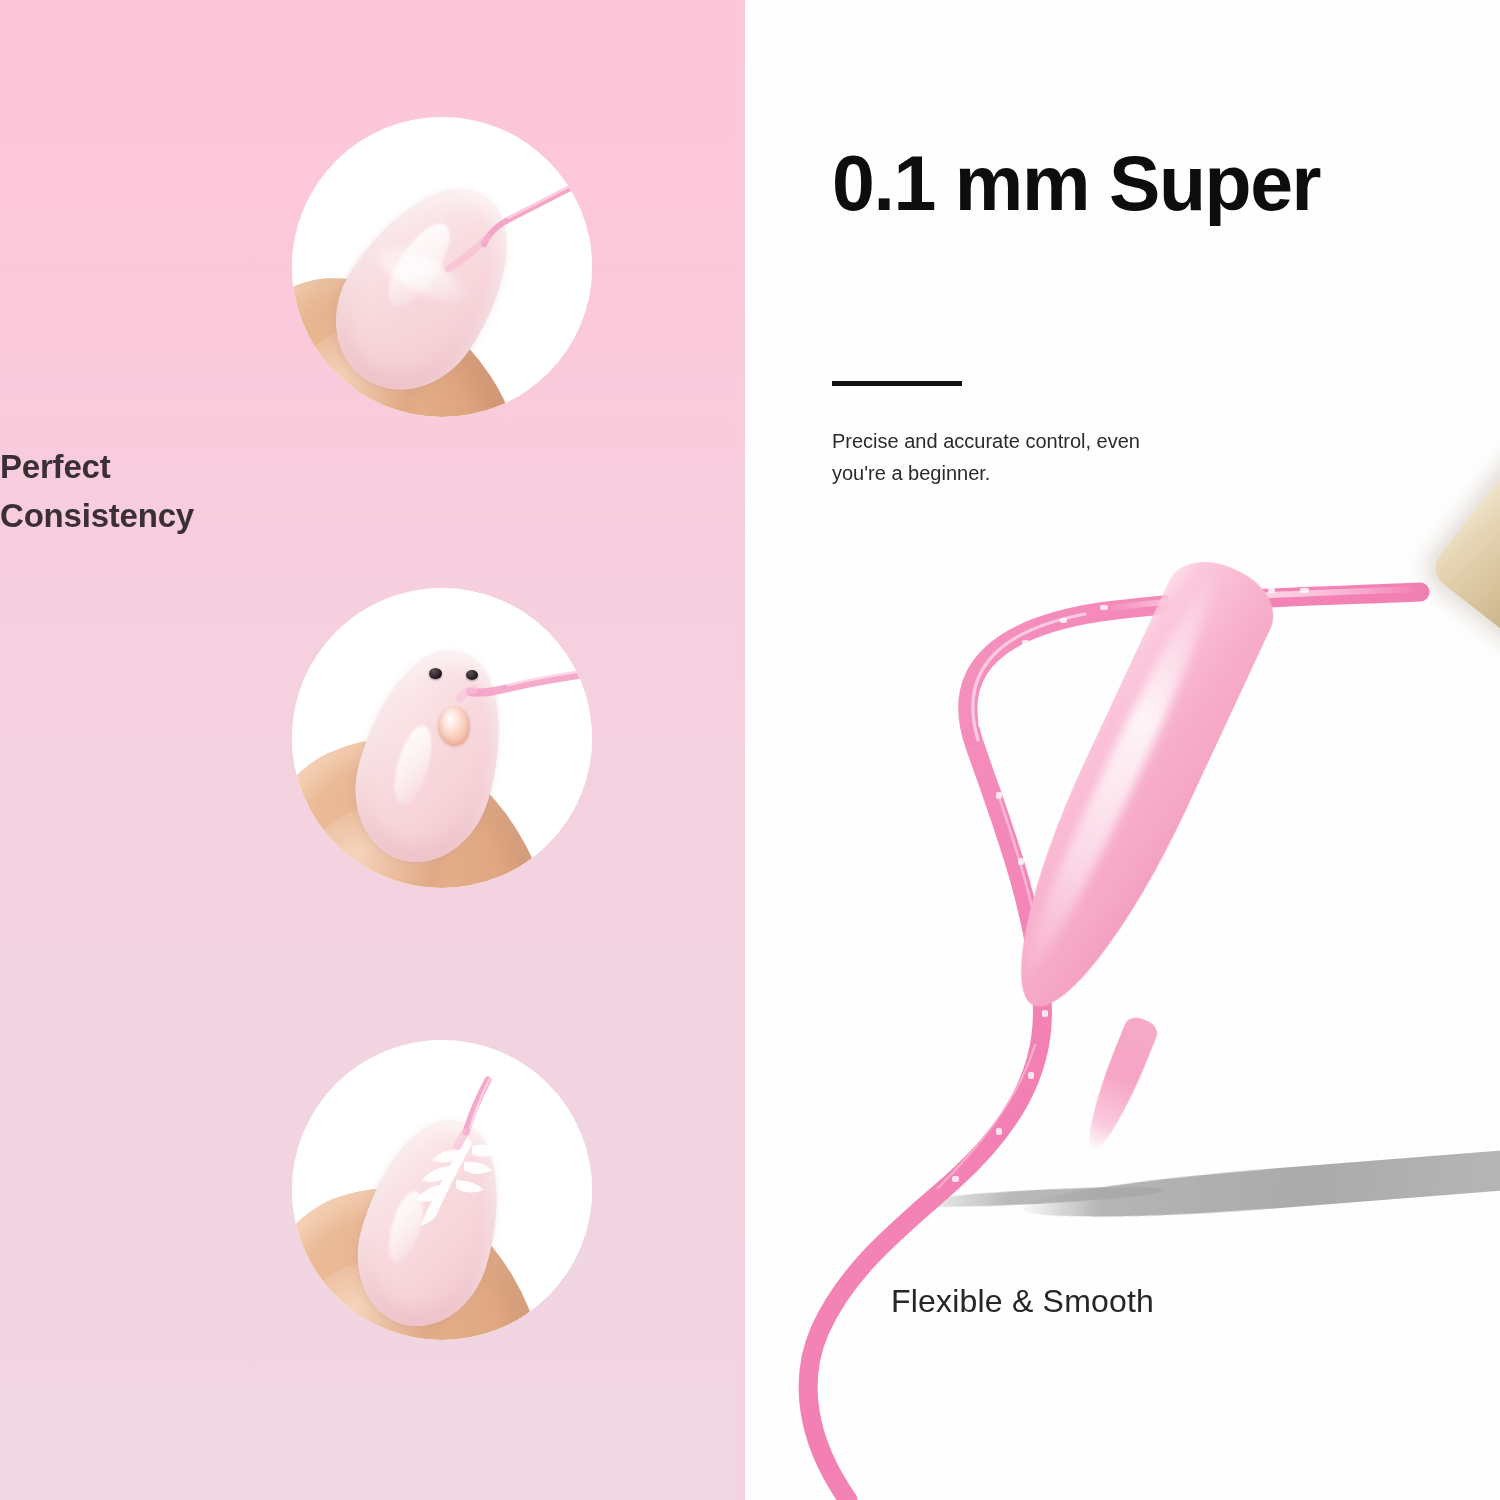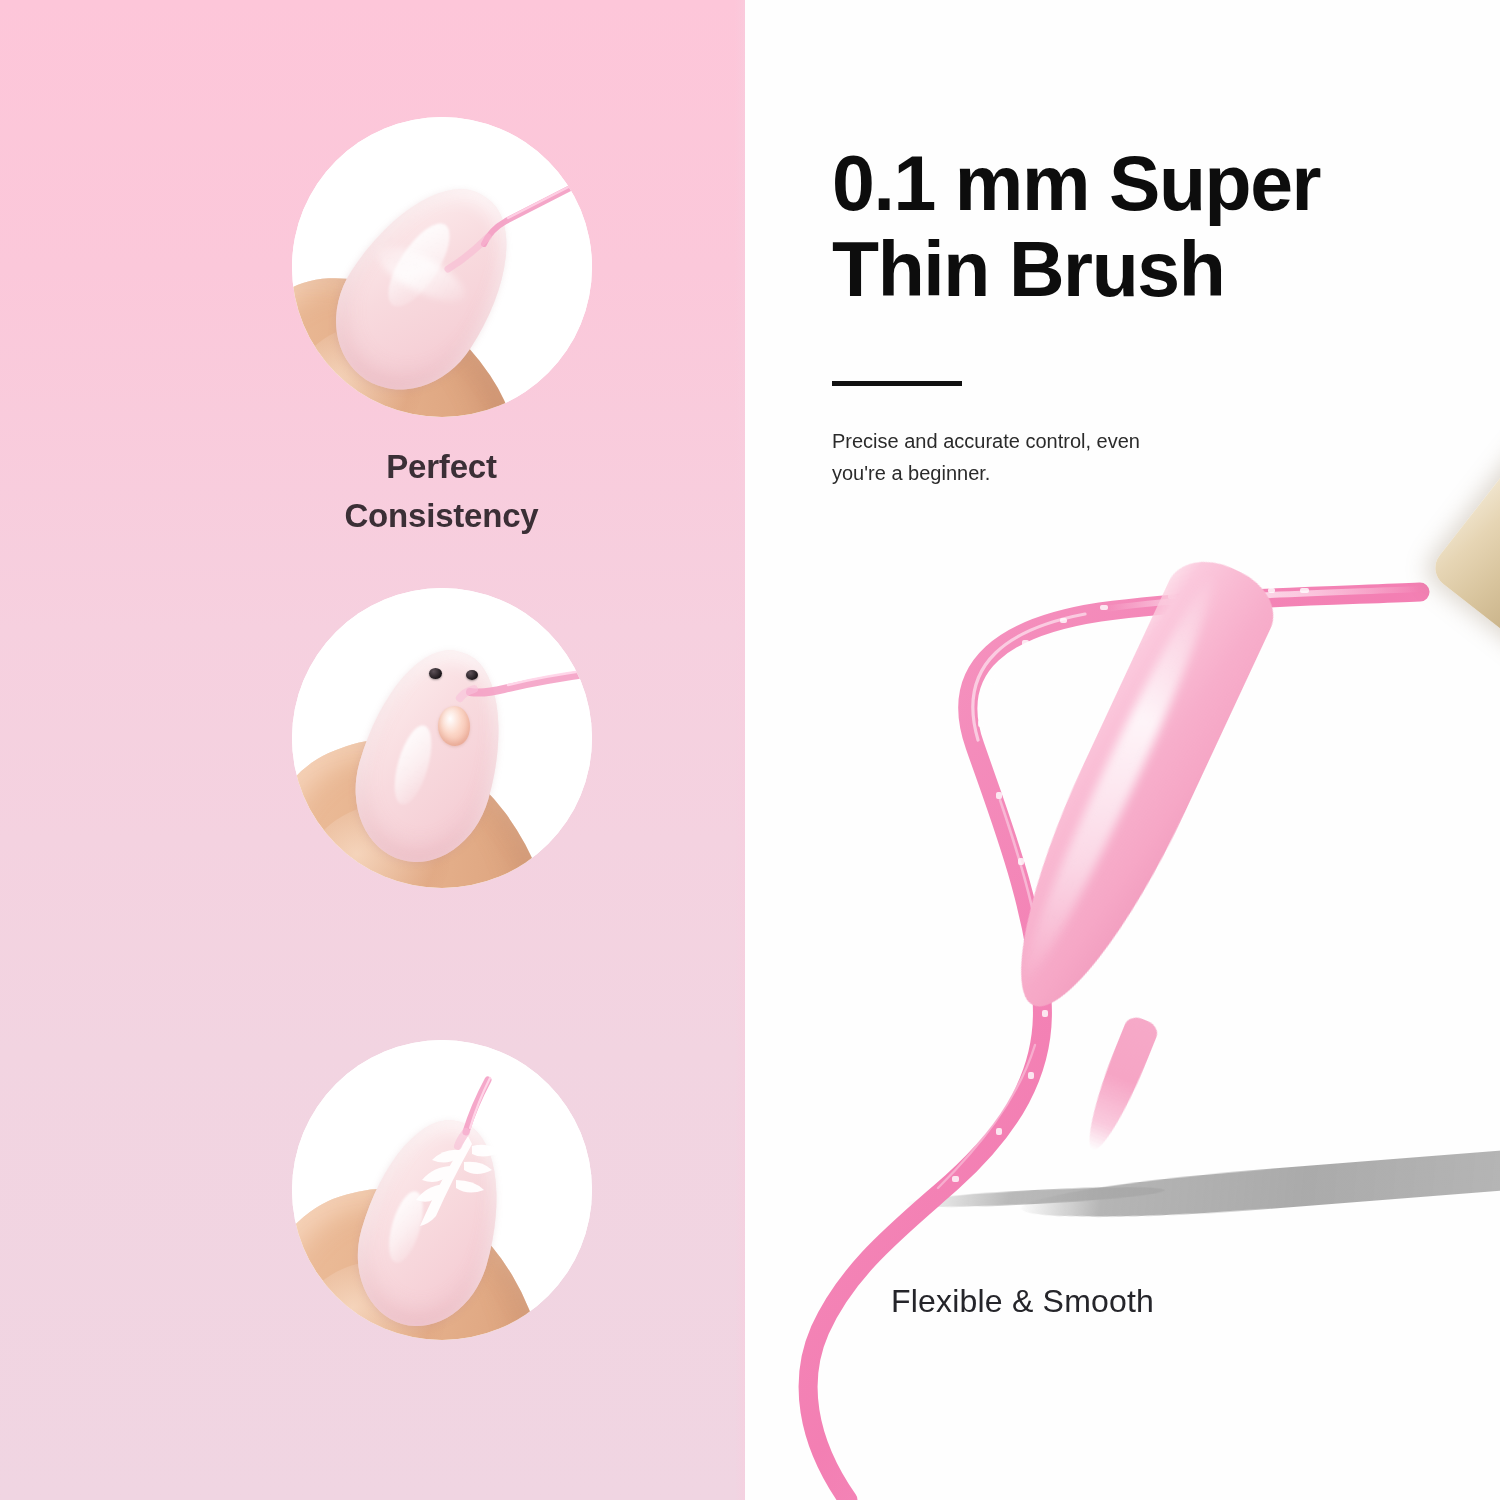--- a/index.html
+++ b/index.html
@@ -24,21 +24,20 @@
   }
   .left-panel::after{
     content:"";
     position:absolute; right:0; top:0; width:10px; height:100%;
     background:linear-gradient(to right, rgba(244,200,218,0), rgba(248,206,223,.55));
   }
 
   .feature {
     position:absolute;
     left:0; width:883px;
-    text-align:center;
   }
   .circle-wrap {
     width:300px; height:300px;
     margin:0 auto;
     border-radius:50%;
     overflow:hidden;
     position:relative;
     background:#ffffff;
   }
   .feature-label {
@@ -250,21 +249,21 @@
             <path d="M174 92 Q 168 100 166 106" stroke="#f8bdd7" stroke-width="8" fill="none" stroke-linecap="round" opacity="0.55"></path>
           </svg>
         </div>
       </div>
     </div>
   </div>
 
   <div class="right-panel">
 
     <div class="headline">
-      <span>0.1 mm Super</span><br><span>Thin Brush</span>
+      <span>0.1 mm Super</span><br>
     </div>
 
     <div class="divider"></div>
 
     <div class="subtitle">
       <span>Precise and accurate control, even</span><br><span>you're a beginner.</span>
     </div>
 
     <div class="caption">Flexible &amp; Smooth</div>
   </div>

